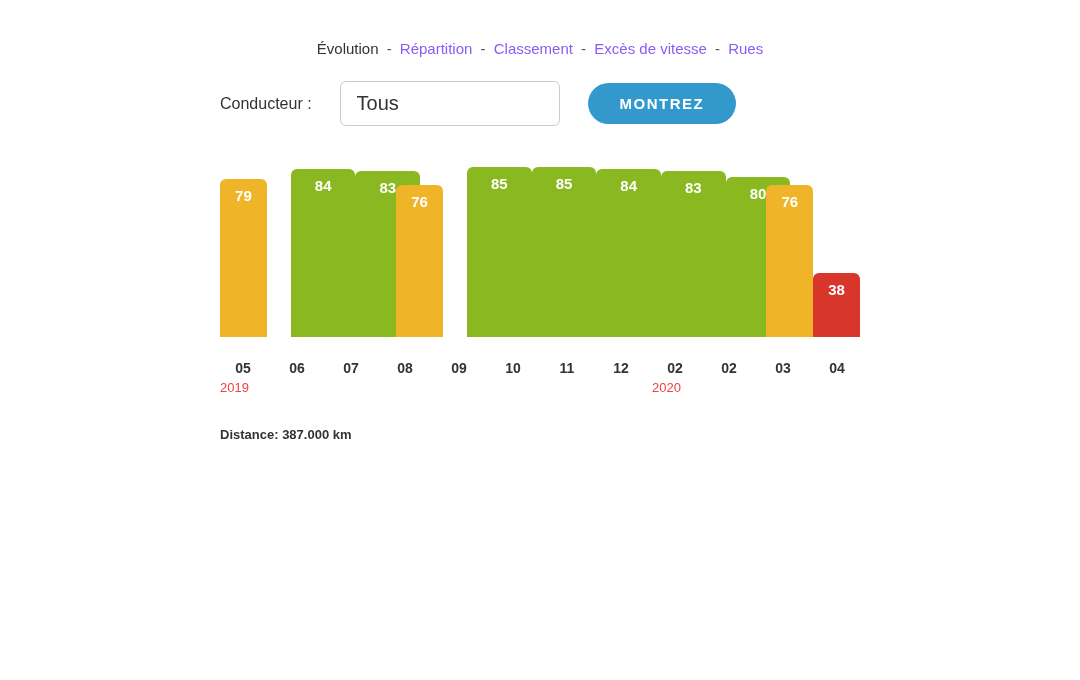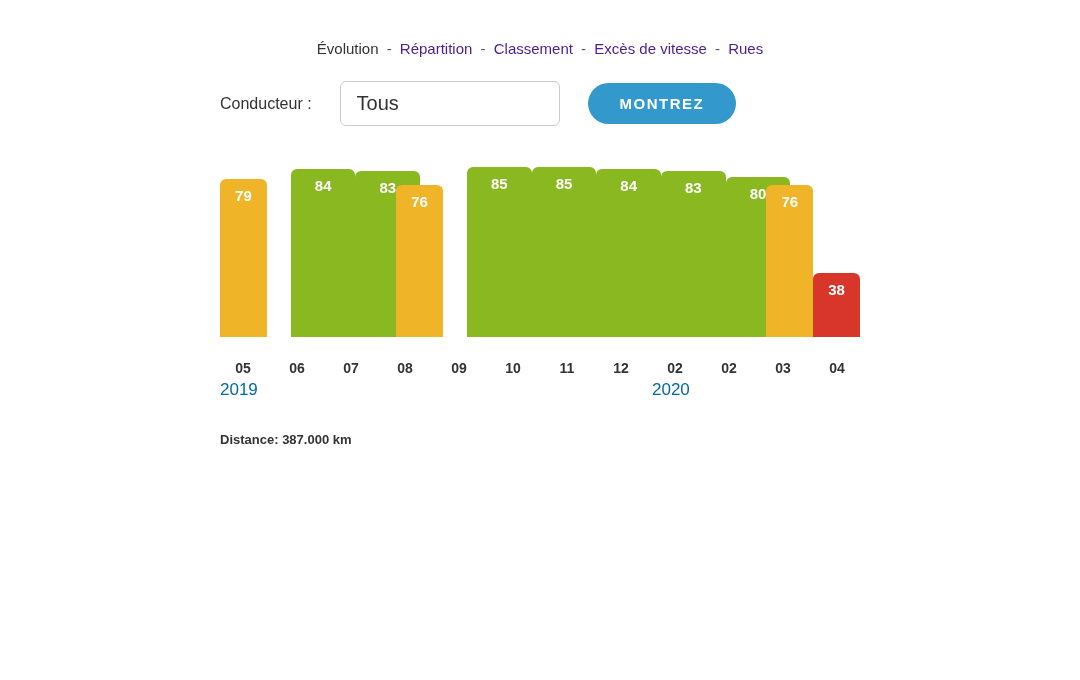--- a/index.html
+++ b/index.html
@@ -17,21 +17,21 @@
       width: 700px;
       padding: 20px 30px;
     }
     .nav-links {
       text-align: center;
       font-size: 15px;
       margin-bottom: 24px;
       color: #333;
     }
     .nav-links a {
-      color: #4c1d95;
+      color: #8b5cf6;
       text-decoration: none;
     }
     .nav-links .separator {
       color: #555;
       margin: 0 4px;
     }
     .nav-links .active {
       color: #333;
       font-weight: normal;
     }
@@ -124,22 +124,22 @@
     }
     .year-labels {
       display: flex;
       gap: 8px;
       margin-top: 4px;
     }
     .year-spacer {
       flex: 1;
     }
     .year-label {
-      font-size: 17px;
-      color: #0369a1;
+      font-size: 13px;
+      color: #ef4444;
     }
     .distance-row {
       margin-top: 32px;
       font-size: 13px;
       color: #333;
     }
   </style>
 </head>
 <body>
 

